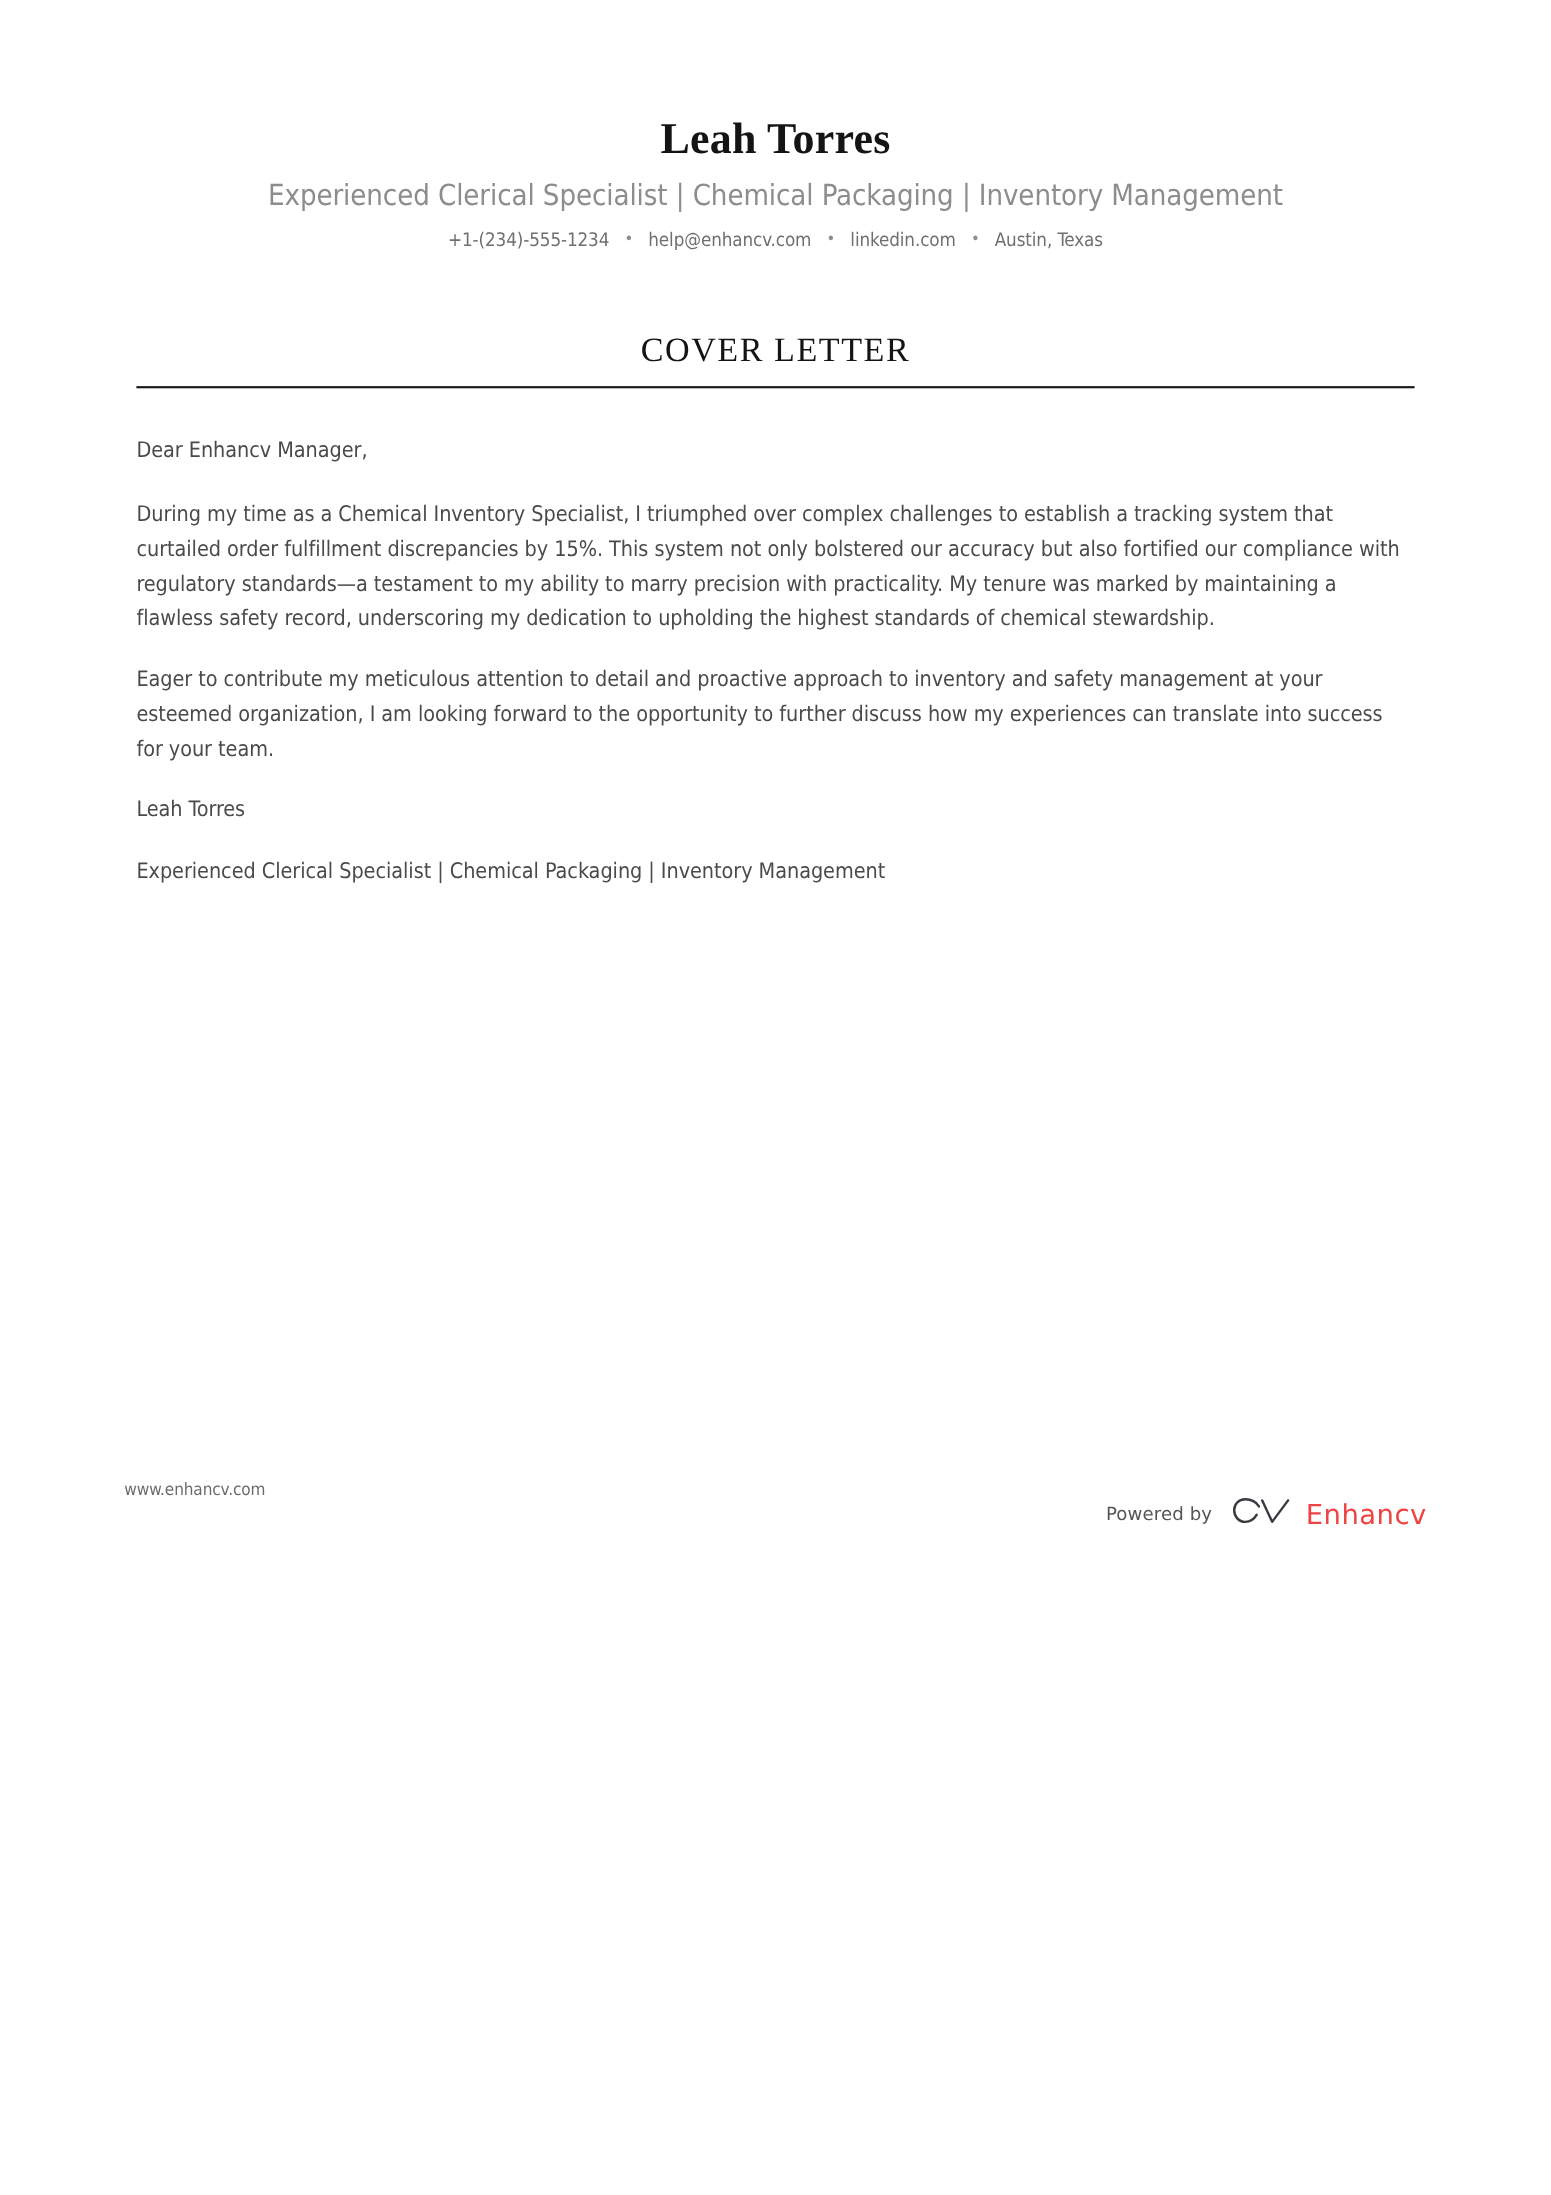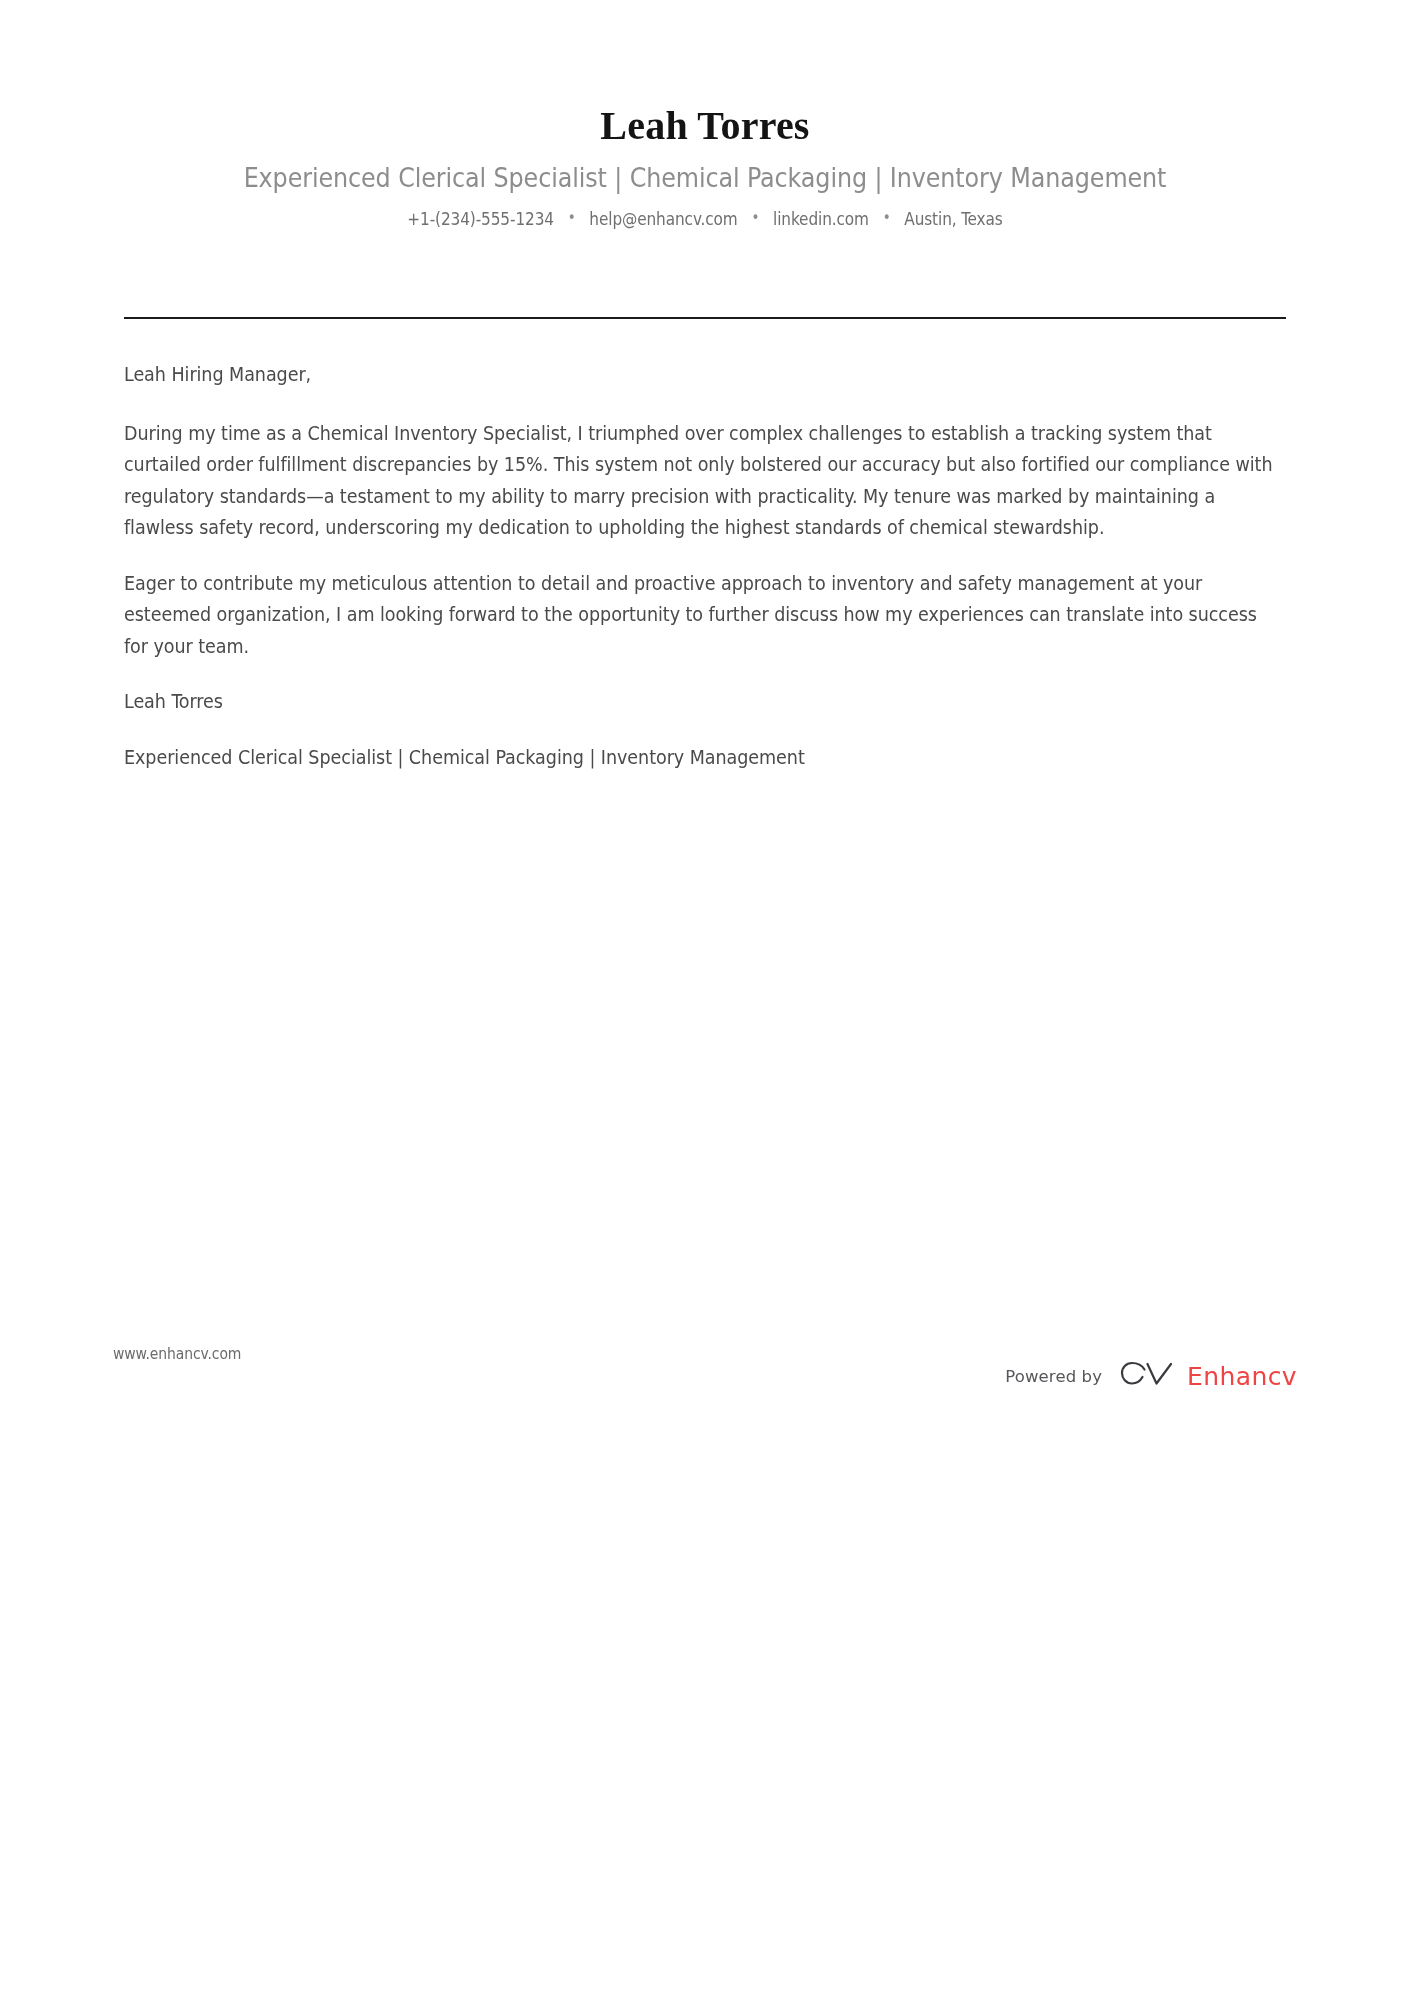--- a/index.html
+++ b/index.html
@@ -164,25 +164,26 @@
       <span class="contact-sep">•</span>
       <span class="contact-item">help@enhancv.com</span>
       <span class="contact-sep">•</span>
       <span class="contact-item">linkedin.com</span>
       <span class="contact-sep">•</span>
       <span class="contact-item">Austin, Texas</span>
     </div>
   </div>
 
   <div class="section-wrap">
+    <div class="section-title">COVER LETTER</div>
     <hr class="section-rule">
   </div>
 
   <div class="letter-body">
-    <p class="letter-para salutation">Leah Hiring Manager,</p>
+    <p class="letter-para salutation">Dear Enhancv Manager,</p>
 
 
     <p class="letter-para">During my time as a Chemical Inventory Specialist, I triumphed over complex challenges to establish a tracking system that curtailed order fulfillment discrepancies by 15%. This system not only bolstered our accuracy but also fortified our compliance with regulatory standards—a testament to my ability to marry precision with practicality. My tenure was marked by maintaining a flawless safety record, underscoring my dedication to upholding the highest standards of chemical stewardship.</p>
 
     <p class="letter-para">Eager to contribute my meticulous attention to detail and proactive approach to inventory and safety management at your esteemed organization, I am looking forward to the opportunity to further discuss how my experiences can translate into success for your team.</p>
 
 
     <p class="letter-para signature-name">Leah Torres</p>
 
     <p class="letter-para signature-title">Experienced Clerical Specialist | Chemical Packaging | Inventory Management</p>

